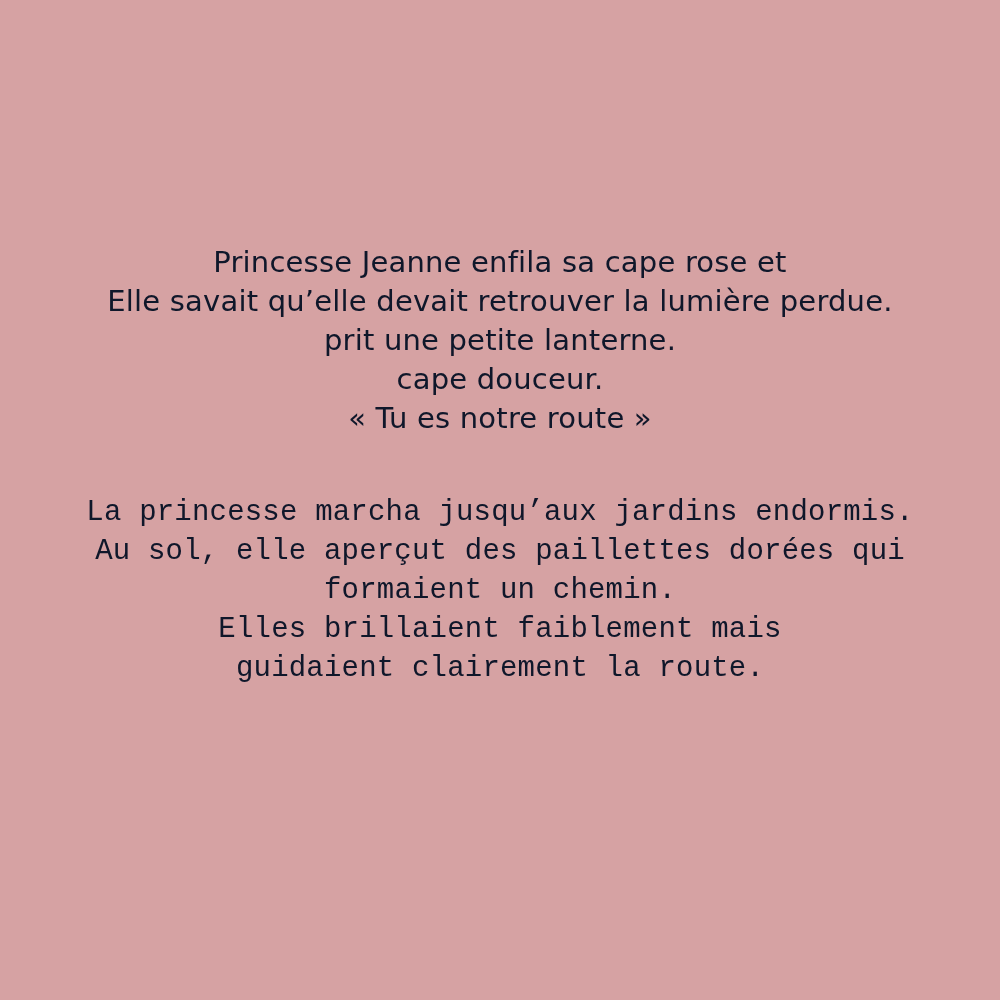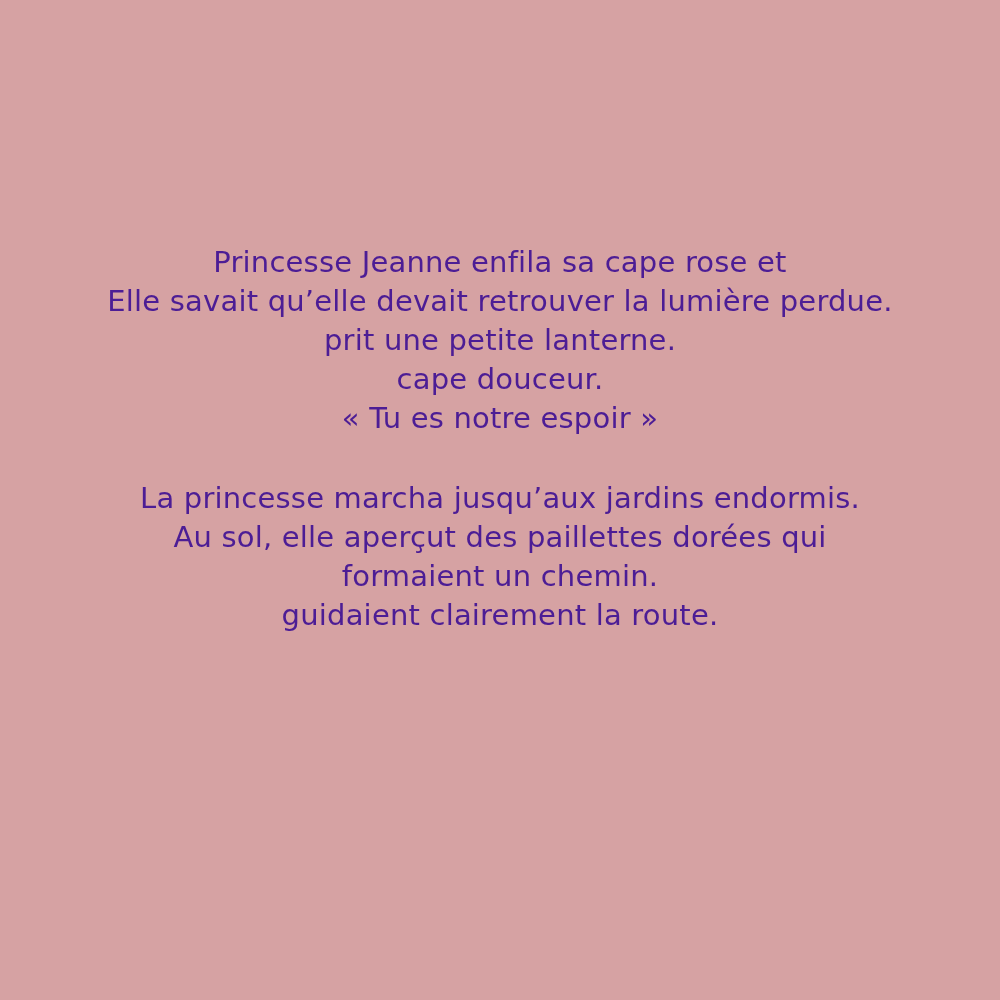--- a/index.html
+++ b/index.html
@@ -30,42 +30,44 @@
     color: #33303a;
     font-size: 29px;
     line-height: 39px;
     letter-spacing: 0.2px;
     font-weight: 400;
   }
   .paragraph {
     margin: 0;
   }
   .paragraph + .paragraph {
-    margin-top: 41px;
+    margin-top: 55px;
+    font-family: Liberation Mono, monospace;
   }
   .line {
     display: block;
     white-space: pre;
   }
 </style>
 </head>
 <body style="background: rgb(214, 162, 163);">
 
 <div class="page">
-  <div class="story" style="color: #4c1d95;">
+  <div class="story" style="color: #0f172a;">
 
     <div class="paragraph">
       <span class="line">Princesse Jeanne enfila sa cape rose et</span>
       <span class="line">Elle savait qu’elle devait retrouver la lumière perdue.</span>
       <span class="line">prit une petite lanterne.</span>
       <span class="line">cape douceur.</span>
-      <span class="line">« Tu es notre espoir »</span>
+      <span class="line">« Tu es notre route »</span>
     </div>
 
     <div class="paragraph">
       <span class="line">La princesse marcha jusqu’aux jardins endormis.</span>
       <span class="line">Au sol, elle aperçut des paillettes dorées qui</span>
       <span class="line">formaient un chemin.</span>
+      <span class="line">Elles brillaient faiblement mais</span>
       <span class="line">guidaient clairement la route.</span>
     </div>
 
   </div>
 </div>
 
 </body></html>

